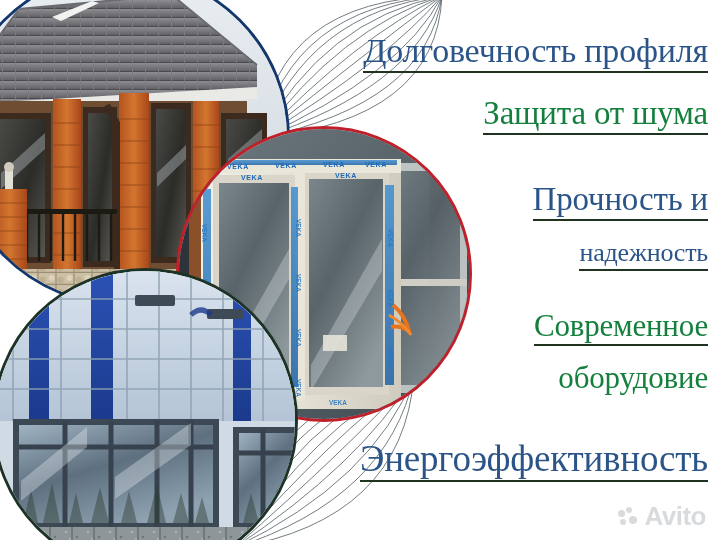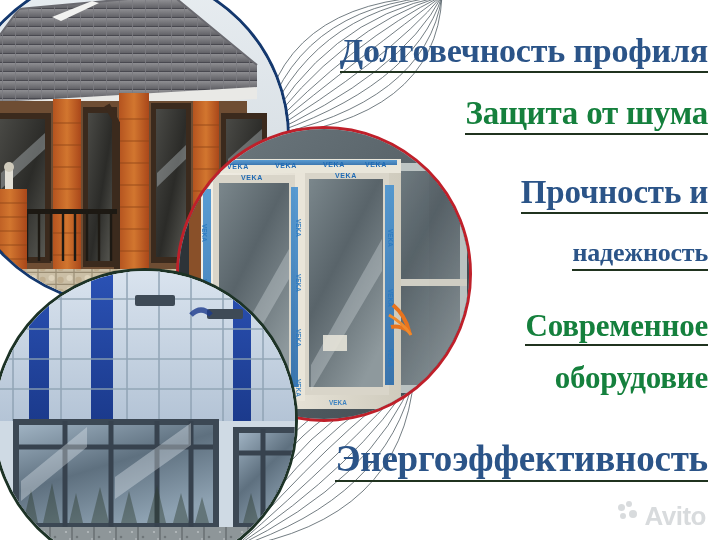--- a/index.html
+++ b/index.html
@@ -52,56 +52,56 @@
   
   #text-block{
     position:absolute;
     left:255px;top:0;width:465px;height:540px;
     z-index:8;
   }
   .headline{
     position:absolute;
     right:12px;
     white-space:nowrap;
-    font-weight:bold;
+    font-weight:normal;
     letter-spacing:-0.2px;
     line-height:1;
     text-align:right;
   }
   .headline .rule{
     display:block;
     height:2px;
     background:#20331f;
     margin-top:3px;
   }
   .blue{color:#2b5488;}
   .red{color:#15803d;}
 
   #h-dolgovechnost{top:34px;font-size:34px;}
   #h-dolgovechnost .rule{width:100%;}
   #h-zashita{top:97px;font-size:33px;}
   #h-zashita .rule{width:100%;}
-  #h-prochnost{top:176px;font-size:33px;}
+  #h-prochnost{top:183px;font-size:33px;}
   #h-prochnost .rule{width:100%;}
   #h-nadezhnost{top:240px;font-size:26px;}
   #h-nadezhnost .rule{width:100%;}
   #h-sovremennoe{top:310px;font-size:31px;}
   #h-sovremennoe .rule{width:100%;}
   #h-oborudovie{top:362px;font-size:31px;}
   #h-oborudovie .rule{width:0;}
   #h-energo{top:440px;font-size:37px;right:12px;}
   #h-energo .rule{width:100%;}
 
   
   #avito{
     position:absolute;
     right:14px;bottom:8px;
     z-index:20;
     display:flex;
-    align-items:flex-start;
+    align-items:center;
     gap:4px;
     opacity:.38;
     pointer-events:none;
   }
   #avito .dots{position:relative;width:22px;height:20px;}
   #avito .dots i{
     position:absolute;border-radius:50%;background:#9aa0a6;display:block;
   }
   #avito .dots i:nth-child(1){width:7px;height:7px;left:0;top:3px;}
   #avito .dots i:nth-child(2){width:6px;height:6px;left:8px;top:0px;}

